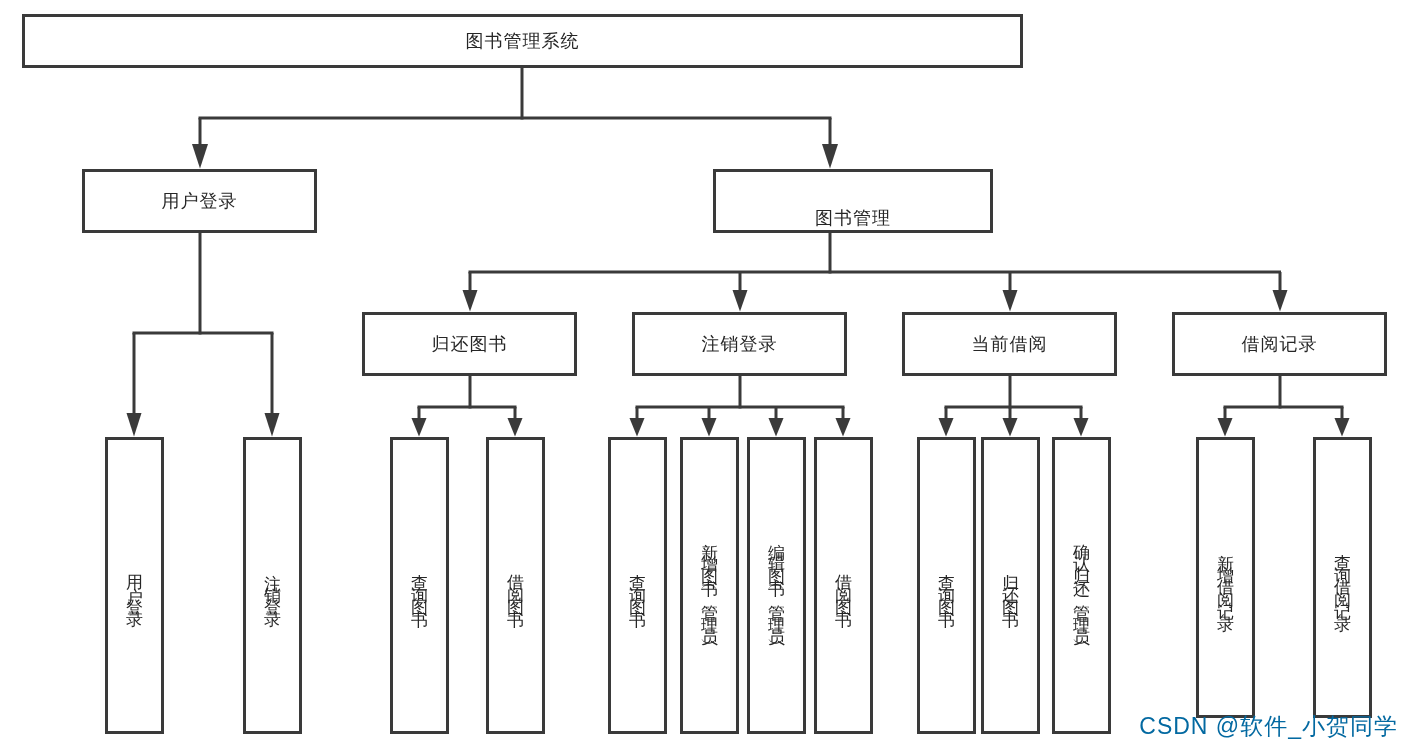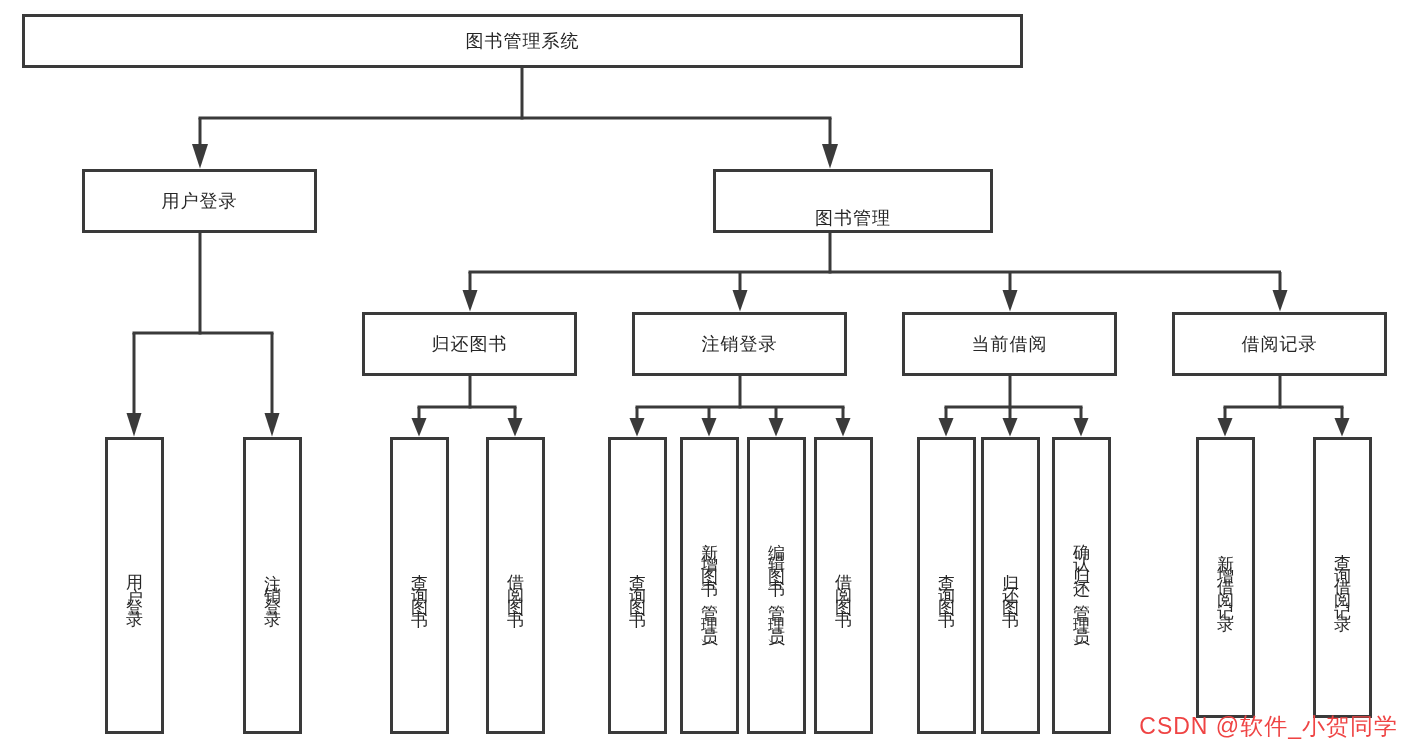--- a/index.html
+++ b/index.html
@@ -70,21 +70,21 @@
   .lf8  { left: 917px; }
   .lf9  { left: 981px; }
   .lf10 { left: 1052px; }
   .lf11 { left: 1196px; }
   .lf12 { left: 1313px; }
   .watermark {
     position: absolute;
     top: 711px;
     right: 7px;
     font-size: 23px;
-    color: #ef4444;
+    color: #0369a1;
     letter-spacing: 1px;
     z-index: 5;
     white-space: nowrap;
   }
   svg line    { stroke: #3a3a3a; stroke-width: 3; }
   svg polygon { fill: #3a3a3a; }
 </style>
 </head>
 <body>
 

